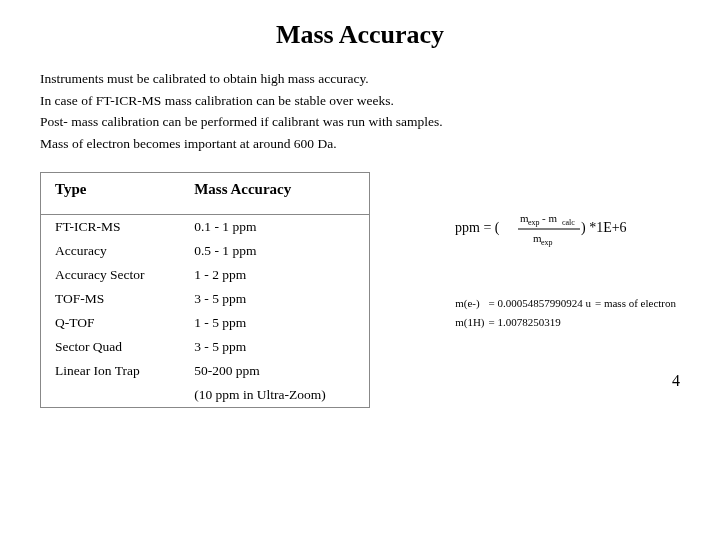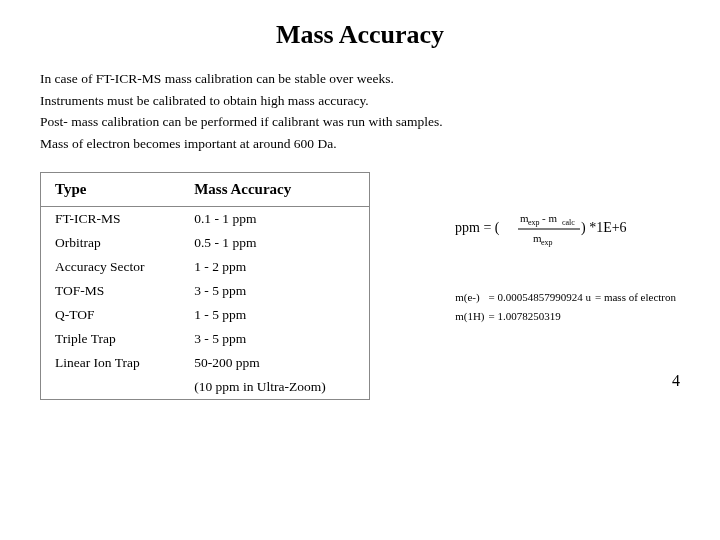--- a/index.html
+++ b/index.html
@@ -64,21 +64,21 @@
     }
 
     .accuracy-table thead tr {
       border-bottom: 1.5px solid #888;
     }
 
     .accuracy-table th {
       font-weight: bold;
       font-size: 15px;
       padding-top: 8px;
-      padding-bottom: 8px;
+      padding-bottom: 16px;
     }
 
     .accuracy-table tbody tr {
       border-bottom: none;
       margin-top: 44px;
     }
 
     .accuracy-table tbody tr td {
       padding-top: 4px;
       padding-bottom: 4px;
@@ -87,30 +87,30 @@
     .right-section {
       display: flex;
       flex-direction: column;
       align-items: flex-start;
       justify-content: flex-start;
       padding-top: 30px;
       min-width: 220px;
     }
 
     .formula-box {
-      margin-bottom: 18px;
+      margin-bottom: 34px;
       display: flex;
       flex-direction: column;
     }
 
     .mass-info {
       font-size: 11px;
       line-height: 1.7;
       font-family: Georgia, serif;
-      margin-top: 16px;
+      margin-top: 6px;
     }
 
     .mass-info table {
       border-collapse: collapse;
     }
 
     .mass-info table td {
       padding: 0 4px 0 0;
       vertical-align: top;
     }
@@ -124,59 +124,59 @@
     }
   </style>
 </head>
 <body>
 
 <div class="page">
 
   <div class="title">Mass Accuracy</div>
 
   <div class="intro-text">
+    <div>Instruments must be calibrated to obtain high mass accuracy.</div>
     <div>In case of FT-ICR-MS mass calibration can be stable over weeks.</div>
-    <div>Instruments must be calibrated to obtain high mass accuracy.</div>
     <div>Post- mass calibration can be performed if calibrant was run with samples.</div>
     <div>Mass of electron becomes important at around 600 Da.</div>
   </div>
 
   <div class="content-area">
 
     <div class="table-section">
       <table class="accuracy-table">
         <thead>
           <tr>
             <th>Type</th>
             <th>Mass Accuracy</th>
           </tr>
         </thead>
         <tbody id="table-body">
         <tr>
               <td>FT-ICR-MS</td>
               <td>0.1 - 1 ppm</td>
             </tr>
             <tr>
-              <td>Orbitrap</td>
+              <td>Accuracy</td>
               <td>0.5 - 1 ppm</td>
             </tr>
             <tr>
               <td>Accuracy Sector</td>
               <td>1 - 2 ppm</td>
             </tr>
             <tr>
               <td>TOF-MS</td>
               <td>3 - 5 ppm</td>
             </tr>
             <tr>
               <td>Q-TOF</td>
               <td>1 - 5 ppm</td>
             </tr>
             <tr>
-              <td>Triple Trap</td>
+              <td>Sector Quad</td>
               <td>3 - 5 ppm</td>
             </tr>
             <tr>
               <td>Linear Ion Trap</td>
               <td>50-200 ppm</td>
             </tr>
             <tr>
               <td></td>
               <td>(10 ppm in Ultra-Zoom)</td>
             </tr>

